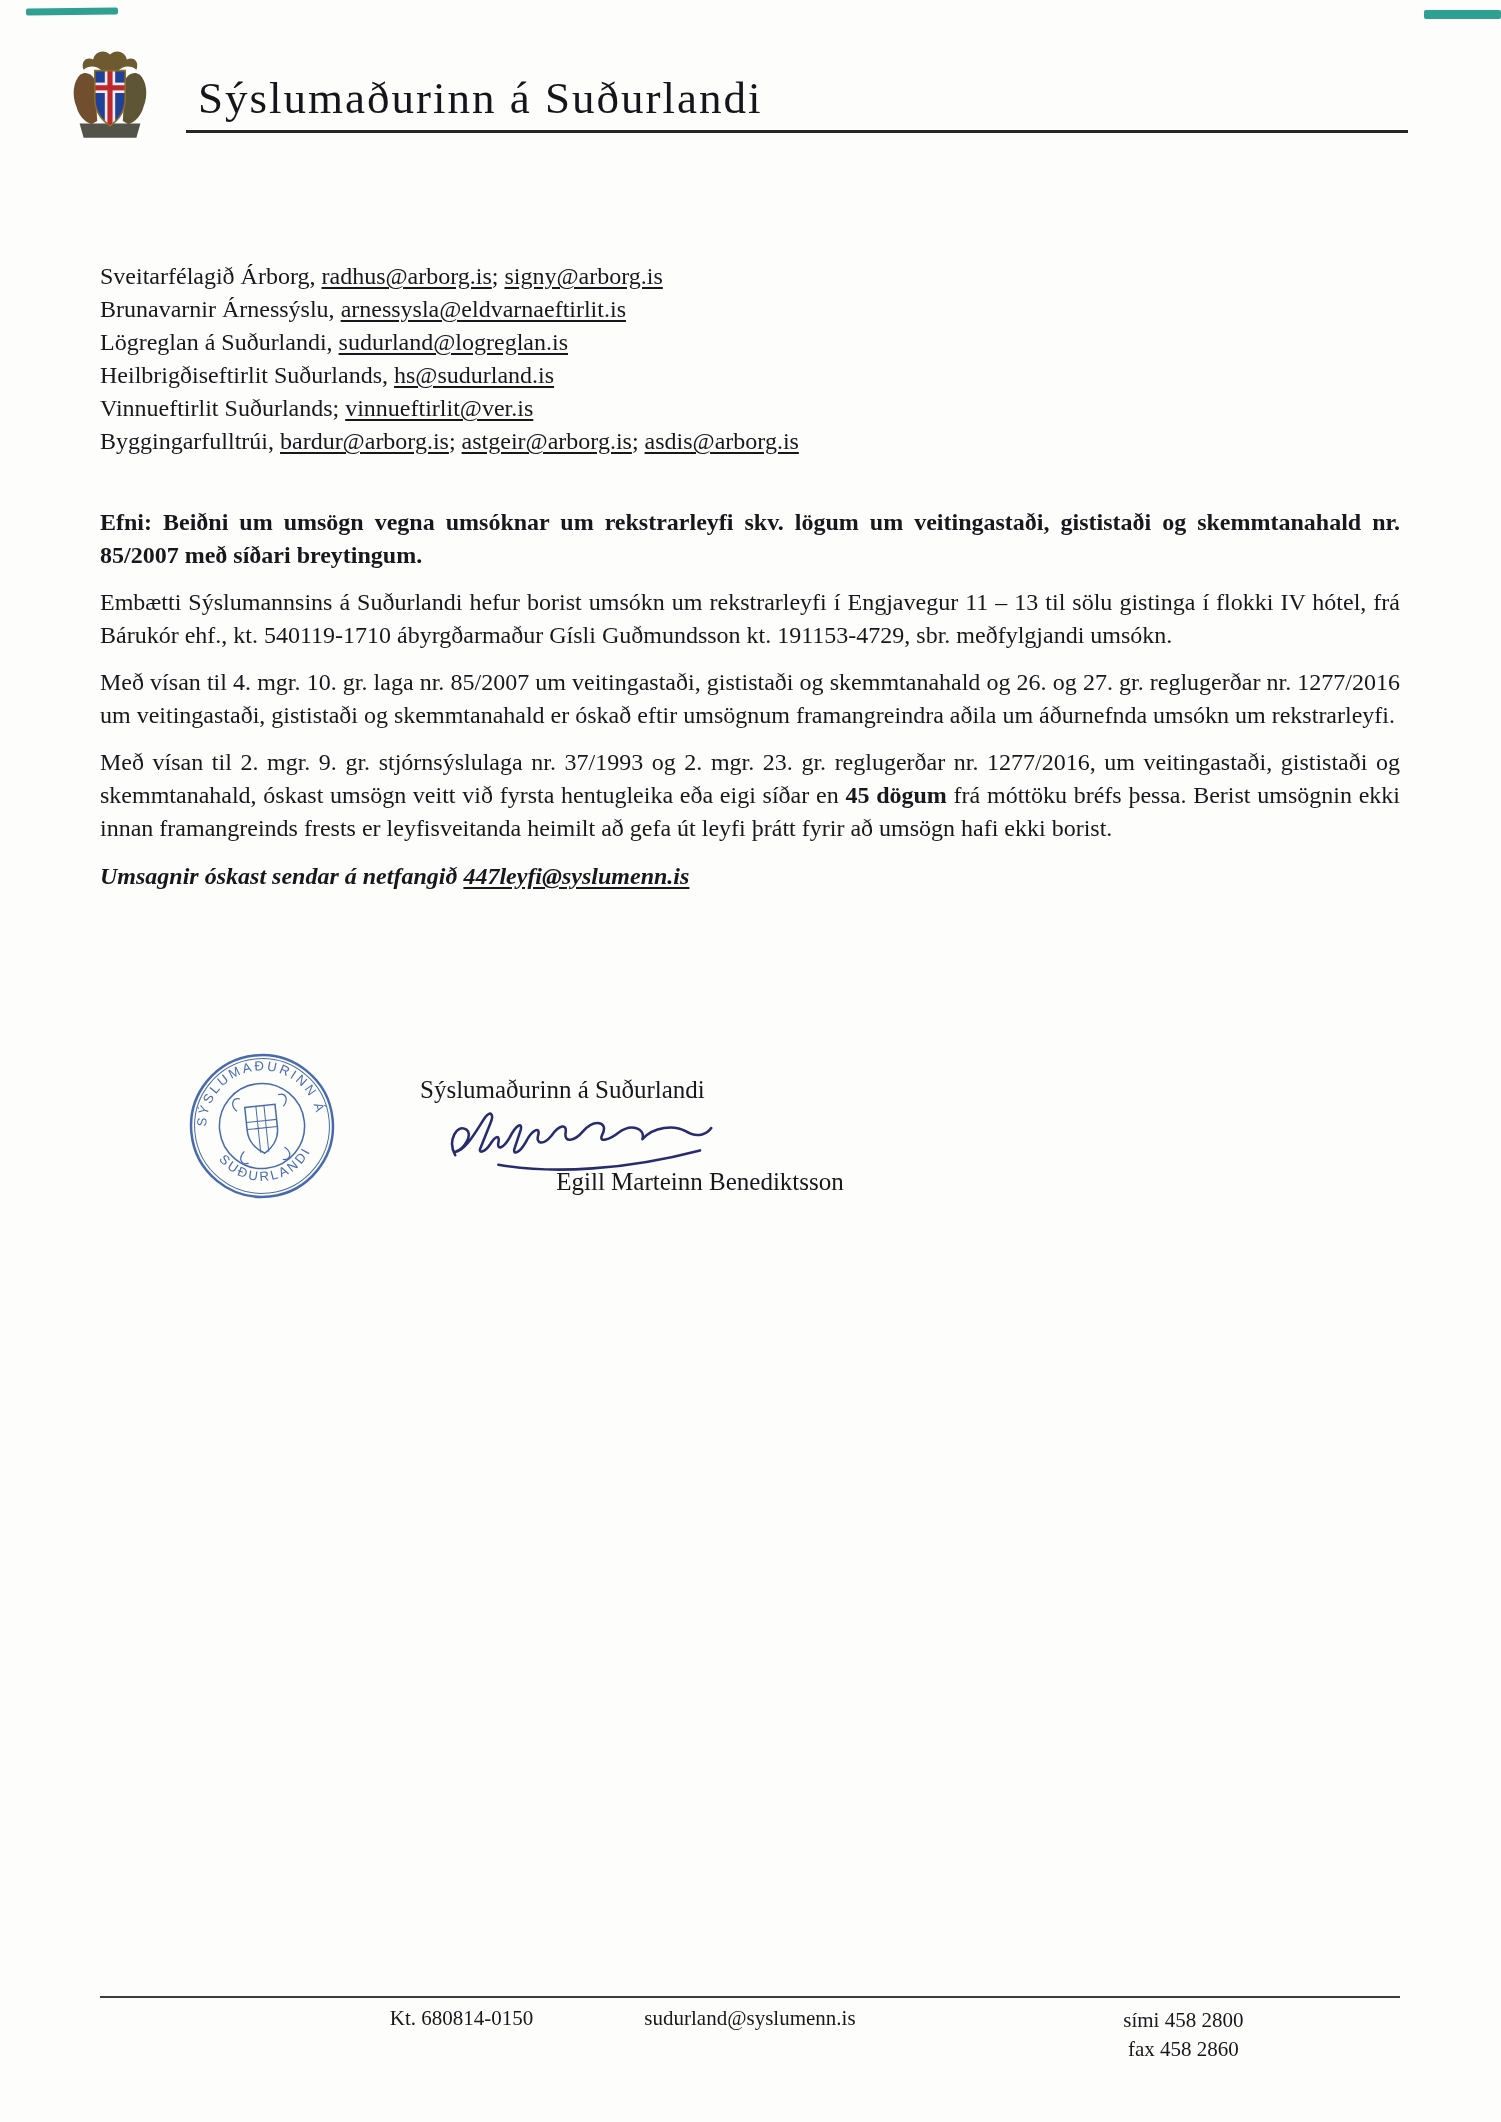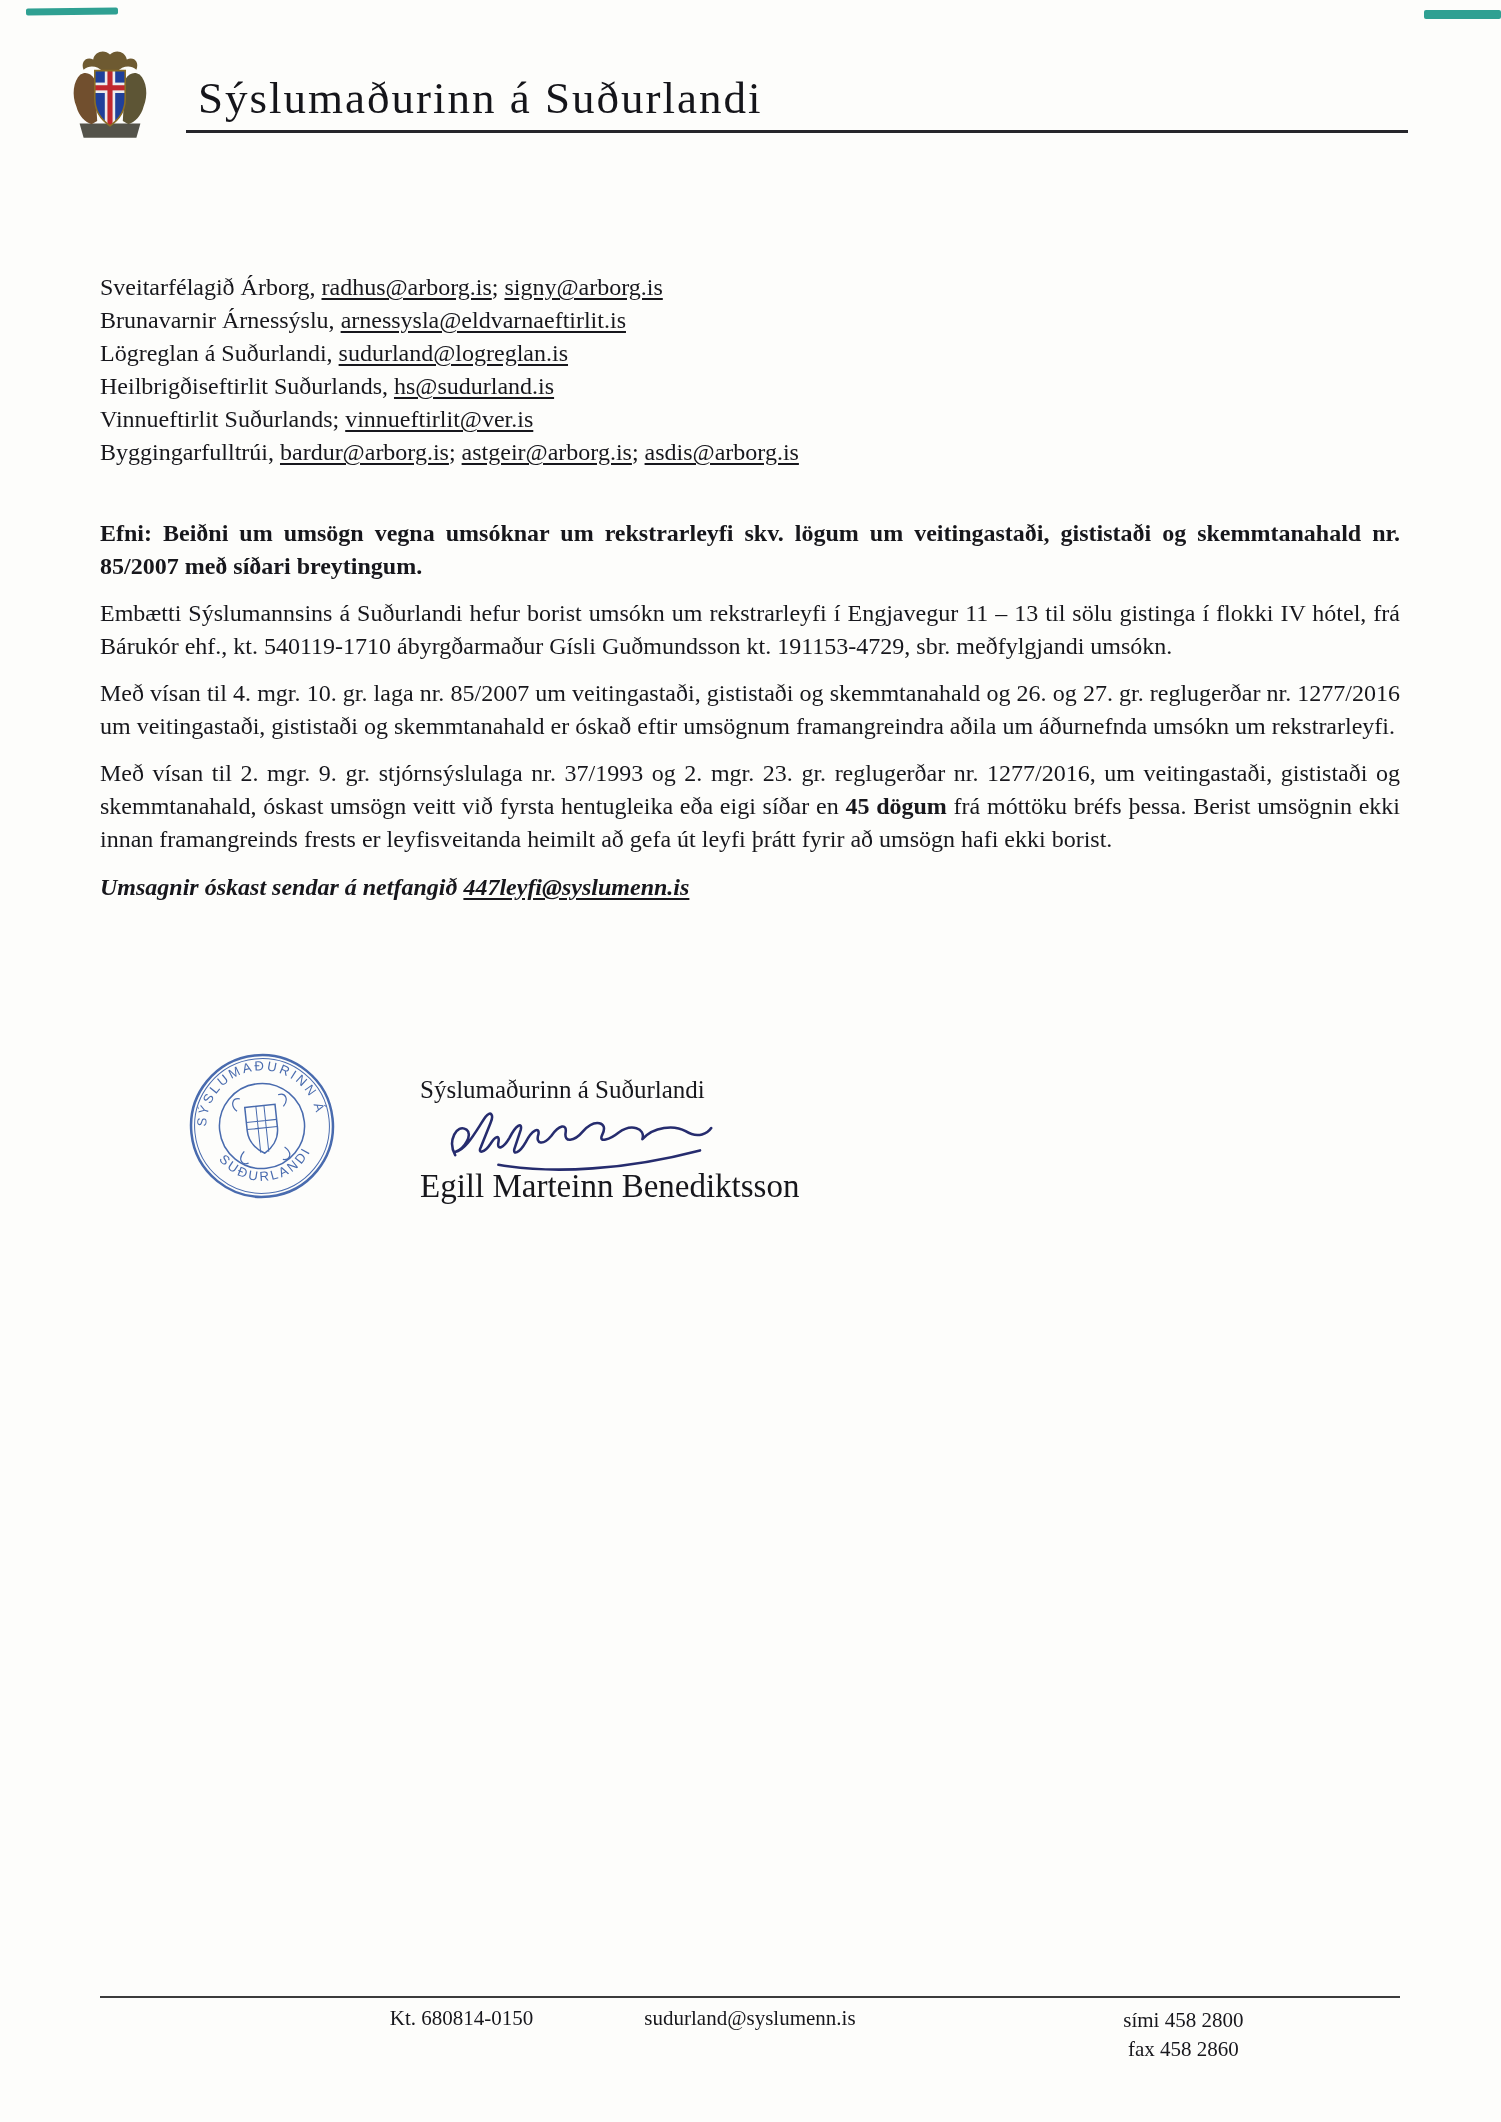--- a/index.html
+++ b/index.html
@@ -20,36 +20,36 @@
   .logo { position:absolute; left:70px; top:48px; width:80px; height:94px; }
   .logo svg { width:100%; height:100%; }
   .org-title {
     position:absolute; left:198px; top:72px;
     font-size:45px; letter-spacing:2px; font-weight:normal; color:#15151a;
     white-space:nowrap;
   }
   .header-rule { position:absolute; left:186px; top:130px; width:1222px; height:3px; background:#26262b; }
 
   
-  .content { position:absolute; left:100px; top:271px; width:1300px; font-size:24px; line-height:33px; }
+  .content { position:absolute; left:100px; top:260px; width:1300px; font-size:24px; line-height:33px; }
   .recipient-line { white-space:nowrap; }
   .u { text-decoration:underline; text-underline-offset:3px; }
   .b { font-weight:bold; }
   .date-line { text-align:right; padding-right:12px; margin-top:14px; }
   .subject { font-weight:bold; margin-top:48px; text-align:justify; }
   .para { margin-top:14px; text-align:justify; }
   .closing { margin-top:15px; font-weight:bold;font-style:italic; }
 
   
   .seal { position:absolute; left:186px; top:1050px; width:152px; height:152px; transform:rotate(-6deg); opacity:.92; }
   .seal svg { width:100%; height:100%; }
   .sig-block { position:absolute; left:420px; top:1076px; width:560px; }
   .sig-org { font-size:25px; }
   .sig-svg { display:block; width:336px; height:80px; margin:0 0 0 -8px; }
-  .sig-name { font-size:33px; margin-top:-16px; }
+  .sig-name { font-size:25px; margin-top:-16px;text-align:center; }
 
   
   .footer-rule { position:absolute; left:100px; top:1996px; width:1300px; height:2px; background:#3c3c3c; }
   .footer-row { position:absolute; left:100px; top:2006px; width:1300px; display:flex; font-size:21px; }
   .footer-left { flex:1; text-align:right; }
   .footer-center { flex:1; text-align:center; }
   .footer-right { flex:1; text-align:center; line-height:29px; }
 </style>
 </head>
 <body>

